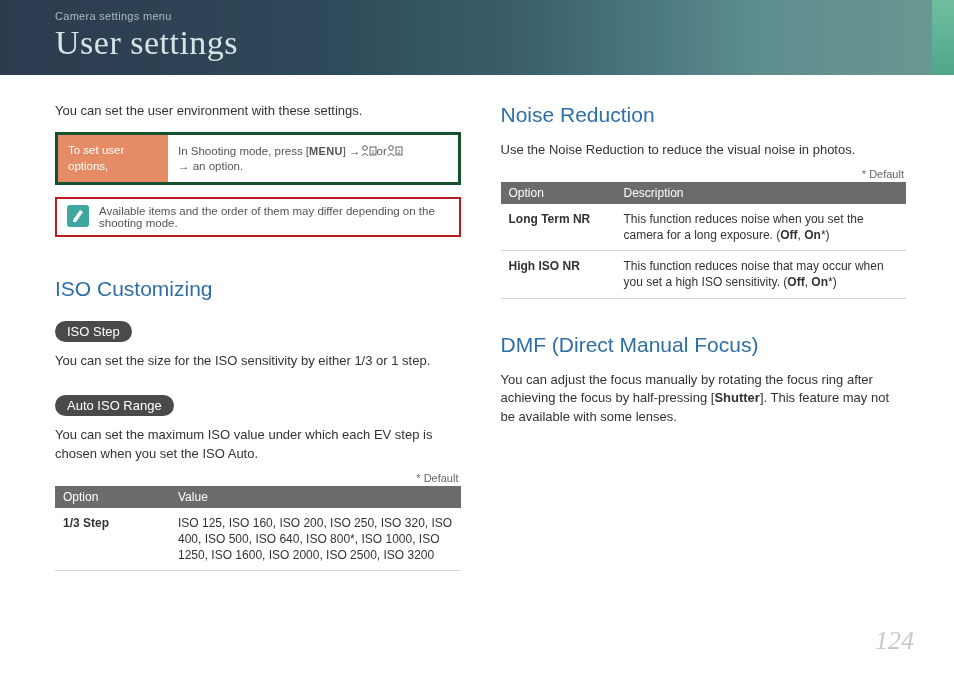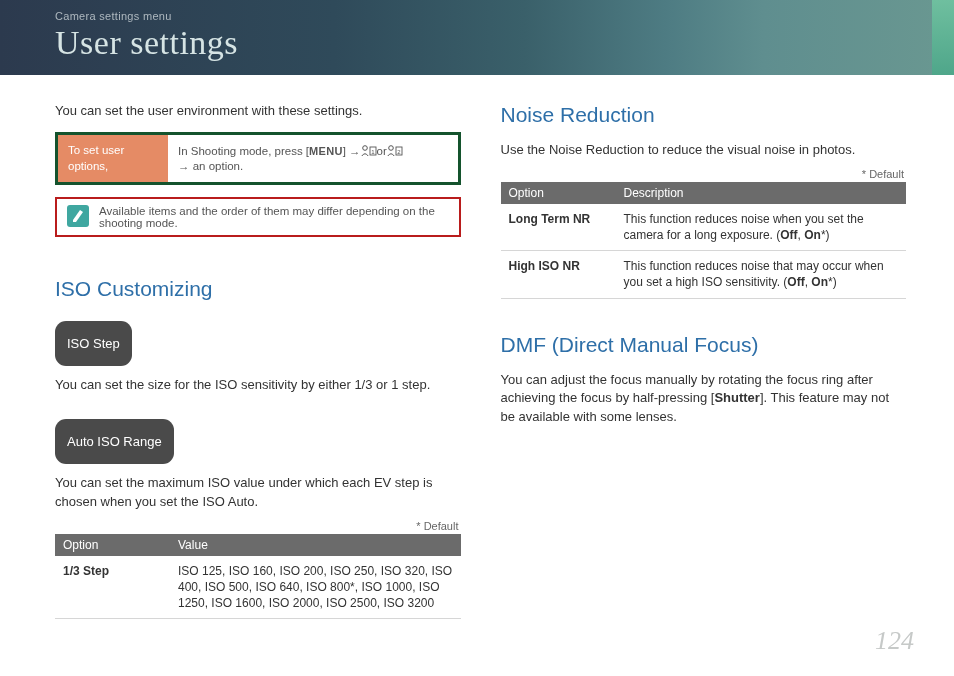--- a/index.html
+++ b/index.html
@@ -36,21 +36,21 @@
   .ico { display: inline-flex; align-items: center; }
 
   .note-box { display: flex; border: 2px solid #b91c1c; padding: 6px 10px; gap: 10px; font-size: 11.5px; color: #555; align-items: flex-start; }
   .note-icon { width: 22px; height: 22px; border-radius: 3px; background: #3fa7a0; display: flex; align-items: center; justify-content: center; flex: 0 0 22px; }
   .note-icon svg { fill: #fff; }
 
   h2.section { color: #2e6fa8; font-weight: 400; font-family: Arial, sans-serif; font-size: 21px; margin: 28px 0 14px; }
   h2.section.first-right { margin-top: 0; }
   h2.section.first-left { margin-top: 40px; }
 
-  .pill { display: inline-block; background: #4a4a4a; color: #fff; border-radius: 11px; padding: 15px 12px; font-size: 13px; margin: 6px 0 10px; }
+  .pill { display: inline-block; background: #4a4a4a; color: #fff; border-radius: 11px; padding: 3px 12px; font-size: 13px; margin: 6px 0 10px; }
 
   .body-text { font-size: 13px; color: #333; line-height: 1.45; margin-bottom: 8px; }
   .small-note { text-align: right; font-size: 11px; color: #666; margin: 6px 2px 2px; }
 
   table.opt { width: 100%; border-collapse: collapse; font-size: 12px; }
   table.opt th { background: #6b6b6b; color: #fff; font-weight: 400; text-align: left; padding: 4px 8px; }
   table.opt td { border-bottom: 1px solid #d6d6d6; padding: 7px 8px; vertical-align: top; line-height: 1.35; }
   table.opt td.k { font-weight: 700; width: 115px; white-space: nowrap; }
   .muted-strong { font-weight: 700; }
 

